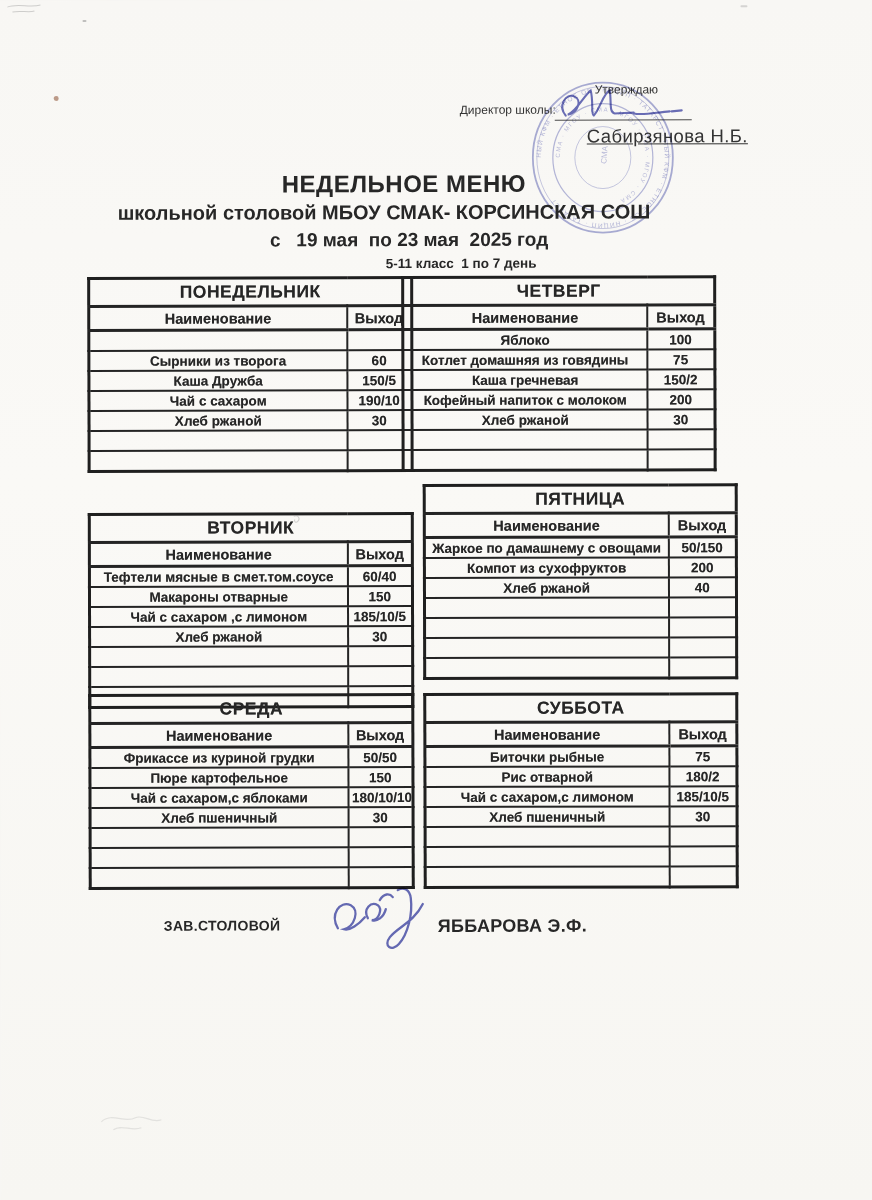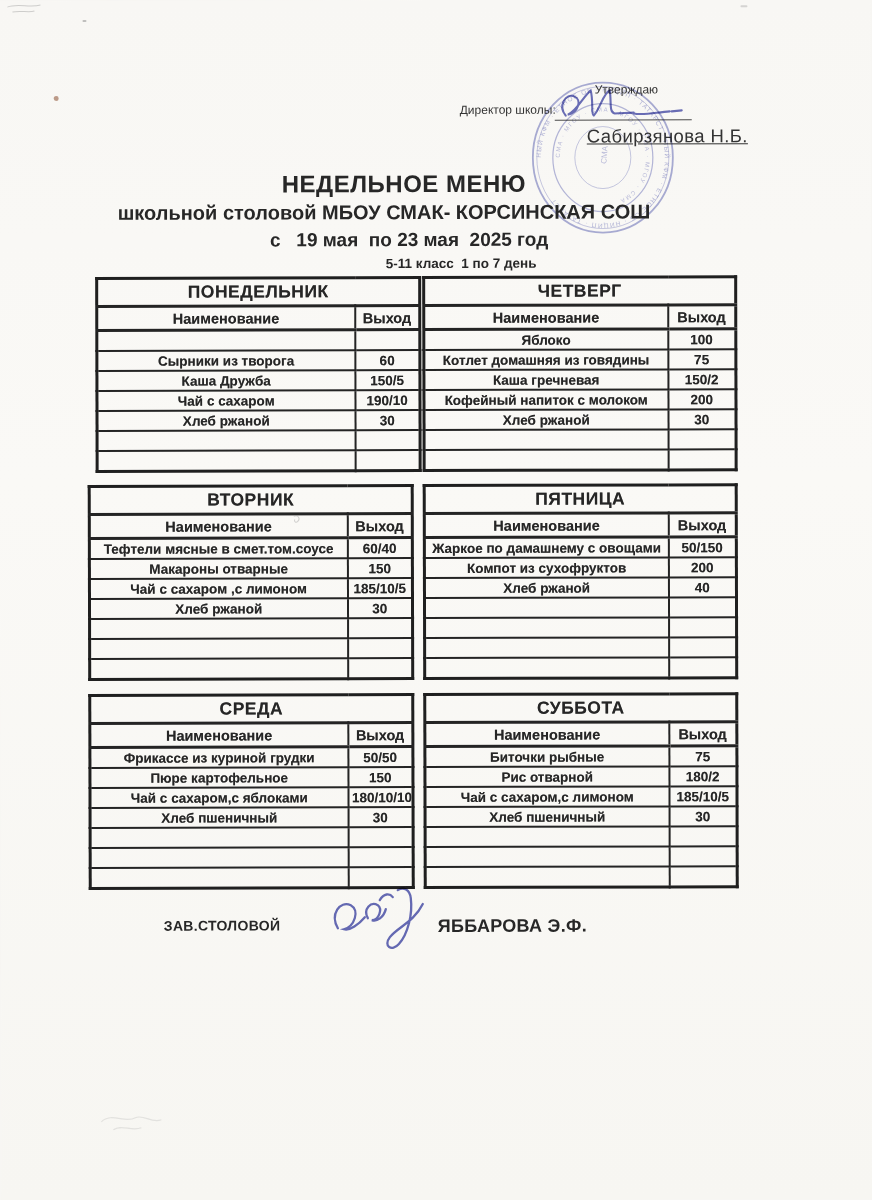--- a/index.html
+++ b/index.html
@@ -100,21 +100,21 @@
       </text>
       <text x="70" y="84" font-size="8" opacity="0.55" transform="rotate(-85 76 80)">СМА</text>
     </g>
   </svg>
 
   <div class="txt doc-bold center title">НЕДЕЛЬНОЕ МЕНЮ</div>
   <div class="txt doc-bold center subtitle">школьной столовой МБОУ СМАК- КОРСИНСКАЯ СОШ</div>
   <div class="txt doc-bold center period pre">с   19 мая  по 23 мая  2025 год</div>
   <div class="txt doc-bold center grade pre">5-11 класс  1 по 7 день</div>
 
-  <table class="menu left" style="left:96px;top:276px;padding-left:40px;">
+  <table class="menu left" style="left:88px;top:276px;padding-left:40px;">
     <colgroup>
         <col class="c-name">
         <col class="c-out">
       </colgroup>
     <tbody>
       <tr class="day-row">
           <td colspan="2">ПОНЕДЕЛЬНИК</td>
         </tr>
       <tr class="col-row">
         <td>Наименование</td>
@@ -144,21 +144,21 @@
           <td></td>
           <td></td>
         </tr>
       <tr class="item-row">
           <td></td>
           <td></td>
         </tr>
     </tbody>
   </table>
 
-  <table class="menu right" style="left:423px;top:276px;">
+  <table class="menu right" style="left:402px;top:276px;">
     <colgroup>
         <col class="c-name">
         <col class="c-out">
       </colgroup>
     <tbody>
       <tr class="day-row">
           <td colspan="2">ЧЕТВЕРГ</td>
         </tr>
       <tr class="col-row">
         <td>Наименование</td>
@@ -188,21 +188,21 @@
           <td></td>
           <td></td>
         </tr>
       <tr class="item-row">
           <td></td>
           <td></td>
         </tr>
     </tbody>
   </table>
 
-  <table class="menu left" style="left:88px;top:484px;">
+  <table class="menu left" style="left:88px;top:512px;">
     <colgroup>
         <col class="c-name">
         <col class="c-out">
       </colgroup>
     <tbody>
       <tr class="day-row">
           <td colspan="2">ВТОРНИК</td>
         </tr>
       <tr class="col-row">
         <td>Наименование</td>

